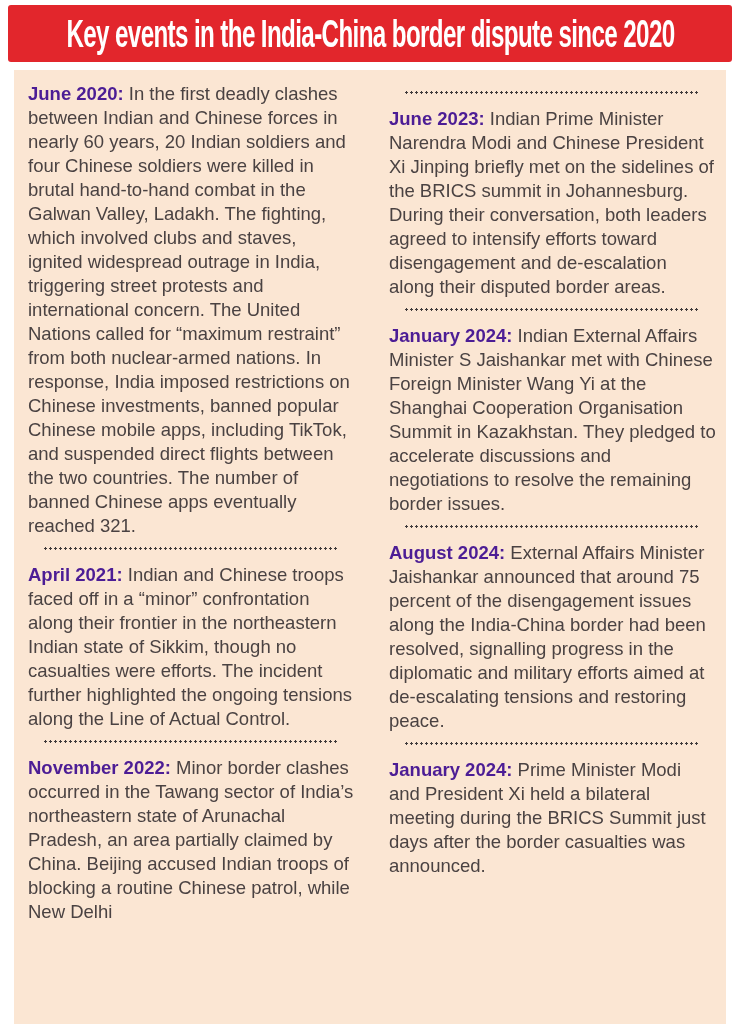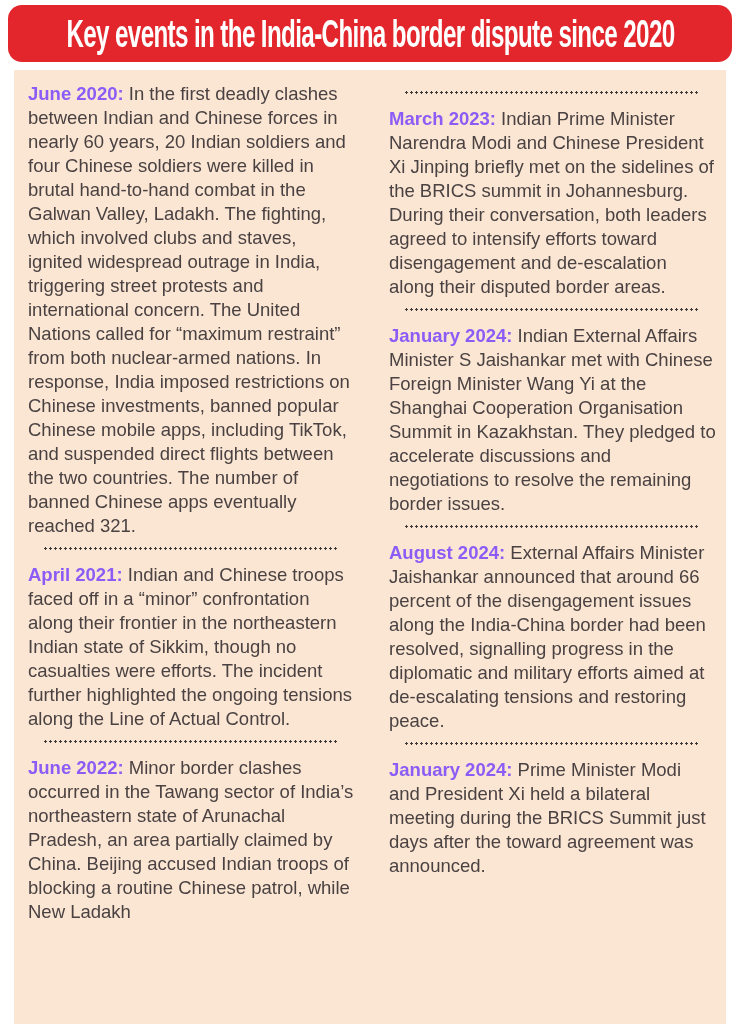--- a/index.html
+++ b/index.html
@@ -17,21 +17,21 @@
     height: 1024px;
     background: #ffffff;
   }
   .banner {
     position: absolute;
     left: 8px;
     top: 5px;
     width: 724px;
     height: 57px;
     background: #e2262c;
-    border-radius: 14px;
+    border-radius: 3px;
     display: flex;
     align-items: center;
     justify-content: center;
     overflow: hidden;
   }
   .banner-title {
     color: #ffffff;
     font-weight: bold;
     font-size: 39px;
     letter-spacing: -1px;
@@ -62,21 +62,21 @@
     font-size: 18.5px;
     line-height: 24px;
     color: #4a4242;
     text-align: left;
   }
   p.event {
     margin: 0;
   }
   .date {
     font-weight: bold;
-    color: #8b5cf6;
+    color: #4c1d95;
   }
   .sep {
     height: 3px;
     margin: 9px 18px 13px 15px;
     background-image: radial-gradient(circle, #3f3a3a 1.1px, transparent 1.3px);
     background-size: 5px 3px;
     background-repeat: repeat-x;
     background-position: left center;
   }
 </style>
@@ -90,30 +90,30 @@
   </div>
 
   <div class="content-box">
     <div class="cols">
 
       <div class="col">
         <p class="event"><b class="date">June 2020:</b> <span>In the first deadly clashes between Indian and Chinese forces in nearly 60 years, 20 Indian soldiers and four Chinese soldiers were killed in brutal hand-to-hand combat in the Galwan Valley, Ladakh. The fighting, which involved clubs and staves, ignited widespread outrage in India, triggering street protests and international concern. The United Nations called for “maximum restraint” from both nuclear-armed nations. In response, India imposed restrictions on Chinese investments, banned popular Chinese mobile apps, including TikTok, and suspended direct flights between the two countries. The number of banned Chinese apps eventually reached 321.</span></p>
         <div class="sep"></div>
         <p class="event"><b class="date">April 2021:</b> <span>Indian and Chinese troops faced off in a “minor” confrontation along their frontier in the northeastern Indian state of Sikkim, though no casualties were efforts. The incident further highlighted the ongoing tensions along the Line of Actual Control.</span></p>
         <div class="sep"></div>
-        <p class="event"><b class="date">June 2022:</b> <span>Minor border clashes occurred in the Tawang sector of India’s northeastern state of Arunachal Pradesh, an area partially claimed by China. Beijing accused Indian troops of blocking a routine Chinese patrol, while New Ladakh</span></p>
+        <p class="event"><b class="date">November 2022:</b> <span>Minor border clashes occurred in the Tawang sector of India’s northeastern state of Arunachal Pradesh, an area partially claimed by China. Beijing accused Indian troops of blocking a routine Chinese patrol, while New Delhi</span></p>
       </div>
 
       <div class="col">
         <div class="sep"></div>
-        <p class="event"><b class="date">March 2023:</b> <span>Indian Prime Minister Narendra Modi and Chinese President Xi Jinping briefly met on the sidelines of the BRICS summit in Johannesburg. During their conversation, both leaders agreed to intensify efforts toward disengagement and de-escalation along their disputed border areas.</span></p>
+        <p class="event"><b class="date">June 2023:</b> <span>Indian Prime Minister Narendra Modi and Chinese President Xi Jinping briefly met on the sidelines of the BRICS summit in Johannesburg. During their conversation, both leaders agreed to intensify efforts toward disengagement and de-escalation along their disputed border areas.</span></p>
         <div class="sep"></div>
         <p class="event"><b class="date">January 2024:</b> <span>Indian External Affairs Minister S Jaishankar met with Chinese Foreign Minister Wang Yi at the Shanghai Cooperation Organisation Summit in Kazakhstan. They pledged to accelerate discussions and negotiations to resolve the remaining border issues.</span></p>
         <div class="sep"></div>
-        <p class="event"><b class="date">August 2024:</b> <span>External Affairs Minister Jaishankar announced that around 66 percent of the disengagement issues along the India-China border had been resolved, signalling progress in the diplomatic and military efforts aimed at de-escalating tensions and restoring peace.</span></p>
+        <p class="event"><b class="date">August 2024:</b> <span>External Affairs Minister Jaishankar announced that around 75 percent of the disengagement issues along the India-China border had been resolved, signalling progress in the diplomatic and military efforts aimed at de-escalating tensions and restoring peace.</span></p>
         <div class="sep"></div>
-        <p class="event"><b class="date">January 2024:</b> <span>Prime Minister Modi and President Xi held a bilateral meeting during the BRICS Summit just days after the toward agreement was announced.</span></p>
+        <p class="event"><b class="date">January 2024:</b> <span>Prime Minister Modi and President Xi held a bilateral meeting during the BRICS Summit just days after the border casualties was announced.</span></p>
       </div>
 
     </div>
   </div>
 
 </div>
 
 </body></html>

